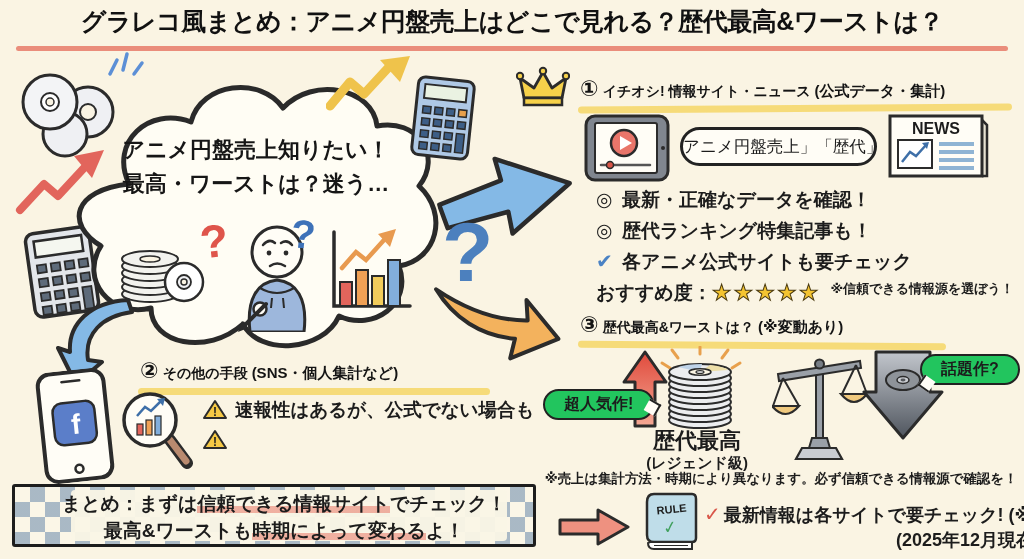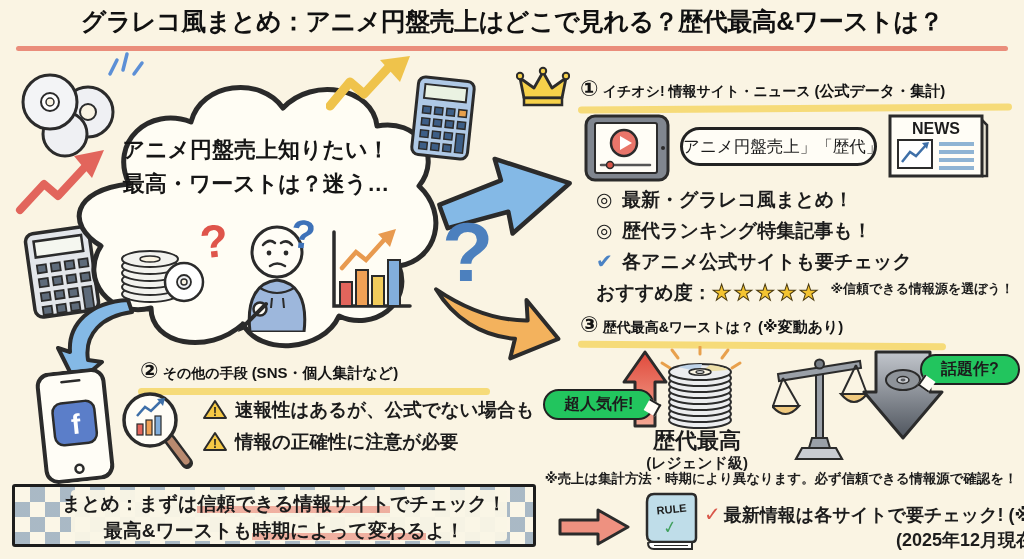--- a/index.html
+++ b/index.html
@@ -257,21 +257,21 @@
       <line x1="53" y1="34" x2="88" y2="34"></line>
         <line x1="53" y1="42" x2="88" y2="42"></line>
       <line x1="53" y1="50" x2="88" y2="50"></line>
         <line x1="53" y1="58" x2="88" y2="58"></line>
     </g>
   </svg>
 
   <div class="abs s1-bullets">
     <div class="b-row">
       <span class="b-marker">◎</span>
-      <span>最新・グラレコ風まとめ！</span>
+      <span>最新・正確なデータを確認！</span>
     </div>
     <div class="b-row">
       <span class="b-marker">◎</span>
       <span>歴代ランキング特集記事も！</span>
     </div>
     <div class="b-row">
       <span class="b-marker b-check">✔</span>
       <span>各アニメ公式サイトも要チェック</span>
     </div>
     <div class="rating-row">
@@ -394,21 +394,20 @@
         <path d="M12 2 L23 19 L1 19 Z" fill="#F6C945" stroke="#2b2b2b" stroke-width="2" stroke-linejoin="round"></path>
         <text x="12" y="16.5" text-anchor="middle" font-size="12" font-weight="900" fill="#1c1c1c">!</text>
       </svg>
       <span>速報性はあるが、公式でない場合も</span>
     </div>
     <div class="s2-row">
       <svg class="warn-svg" width="24" height="21" viewBox="0 0 24 21">
         <path d="M12 2 L23 19 L1 19 Z" fill="#F6C945" stroke="#2b2b2b" stroke-width="2" stroke-linejoin="round"></path>
         <text x="12" y="16.5" text-anchor="middle" font-size="12" font-weight="900" fill="#1c1c1c">!</text>
       </svg>
-      <span>情報の正確性に注意が必要</span>
     </div>
   </div>
 
   <div class="abs summary-box">
     <div class="sum-inner"></div>
     <div class="sum-text">
       <div><span>まとめ：まずは</span><span class="em-salmon">信頼できる情報サイト</span><span>でチェック！</span></div>
       <div><span>最高&amp;ワーストも</span><span class="em-salmon">時期によって変わる</span><span>よ！</span></div>
     </div>
   </div>

